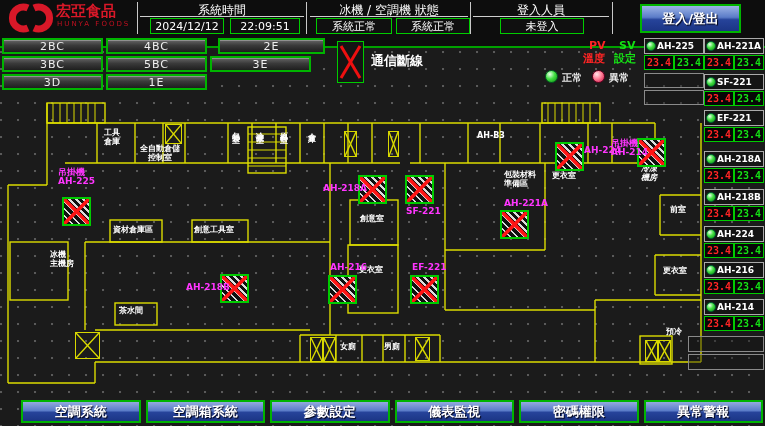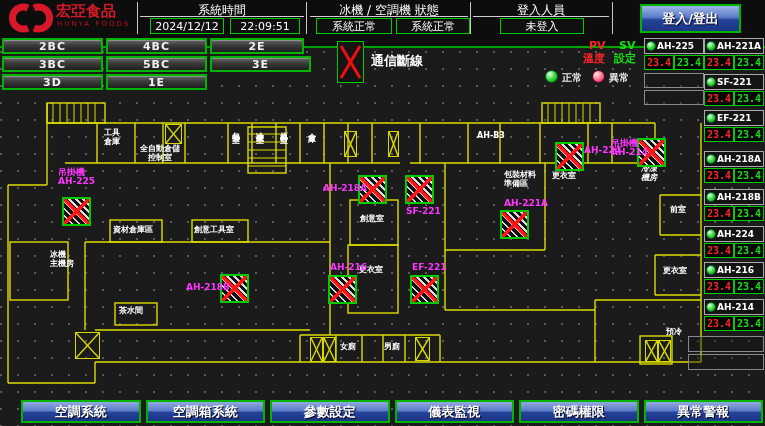--- a/index.html
+++ b/index.html
@@ -15,21 +15,21 @@
   .hlabel{position:absolute;top:2px;font-size:12px;color:#fff;text-align:center;white-space:nowrap;}
   .hbox{position:absolute;top:18px;height:16px;background:#101010;border:1px solid #00cc00;color:#fff;
     font-size:11px;display:flex;align-items:center;justify-content:center;white-space:nowrap;overflow:hidden;box-sizing:border-box;}
   .brand{position:absolute;left:56px;top:3px;color:#d81828;font-weight:bold;font-size:15px;line-height:16px;white-space:nowrap;}
   .brand-en{position:absolute;left:57px;top:20px;color:#c01020;font-size:7px;letter-spacing:2px;white-space:nowrap;}
   .login-btn{position:absolute;left:640px;top:4px;width:101px;height:29px;border:2px solid #00b400;
     background:linear-gradient(#9db4e6,#5b7cc8 45%,#26439a 55%,#1b3585);color:#fff;font-weight:bold;font-size:13px;
     text-shadow:1px 1px 1px #001;display:flex;align-items:center;justify-content:center;box-sizing:border-box;cursor:pointer;font-family:inherit;}
   
   .zone-btn{position:absolute;border:2px solid #00b400;background:linear-gradient(#666 0%,#3a3a3a 45%,#1e1e1e 100%);
-    color:#f0f0f0;font-size:11px;font-weight:bold;letter-spacing:1px;display:flex;align-items:center;justify-content:center;
+    color:#f0f0f0;font-size:11px;font-weight:normal;letter-spacing:1px;display:flex;align-items:center;justify-content:center;
     box-sizing:border-box;box-shadow:inset 0 1px 0 #909090;cursor:pointer;}
   
   .comm-x{position:absolute;left:337px;top:41px;width:27px;height:42px;border:1px solid #00cc00;background:#141414;box-sizing:border-box;}
   .comm-label{position:absolute;left:371px;top:52px;font-size:13px;font-weight:bold;color:#fff;}
   
   .lg{position:absolute;font-size:11px;font-weight:bold;white-space:nowrap;}
   .lamp{position:absolute;width:13px;height:13px;border-radius:50%;border:1px solid #062;box-sizing:border-box;}
   .lamp.ok{background:radial-gradient(circle at 35% 30%,#eaffea,#44e044 45%,#0a8a0a);}
   .lamp.ng{background:radial-gradient(circle at 35% 30%,#ffe2e8,#ff8098 45%,#c81040);border-color:#602;}
   
@@ -86,21 +86,21 @@
 
     <div class="hlabel" style="left:473px;width:136px">登入人員</div>
     <div class="hbox" style="left:500px;width:84px">未登入</div>
 
     <button class="login-btn">登入/登出</button>
   </div>
 
   <div id="zones">
       <div class="zone-btn" style="left: 2px; top: 38px; width: 101px; height: 16px;">2BC</div>
       <div class="zone-btn" style="left: 106px; top: 38px; width: 101px; height: 16px;">4BC</div>
-      <div class="zone-btn" style="left: 210px; top: 38px; width: 94px; height: 16px;">2E</div>
+      <div class="zone-btn" style="left: 218px; top: 38px; width: 107px; height: 16px;">2E</div>
       <div class="zone-btn" style="left: 2px; top: 56px; width: 101px; height: 16px;">3BC</div>
       <div class="zone-btn" style="left: 106px; top: 56px; width: 101px; height: 16px;">5BC</div>
       <div class="zone-btn" style="left: 210px; top: 56px; width: 101px; height: 16px;">3E</div>
       <div class="zone-btn" style="left: 2px; top: 74px; width: 101px; height: 16px;">3D</div>
       <div class="zone-btn" style="left: 106px; top: 74px; width: 101px; height: 16px;">1E</div>
     </div>
 
   <div class="comm-x">
     <svg width="25" height="40" viewBox="0 0 25 40">
       <line x1="3" y1="4" x2="22" y2="36" stroke="#ee1010" stroke-width="3"></line>

